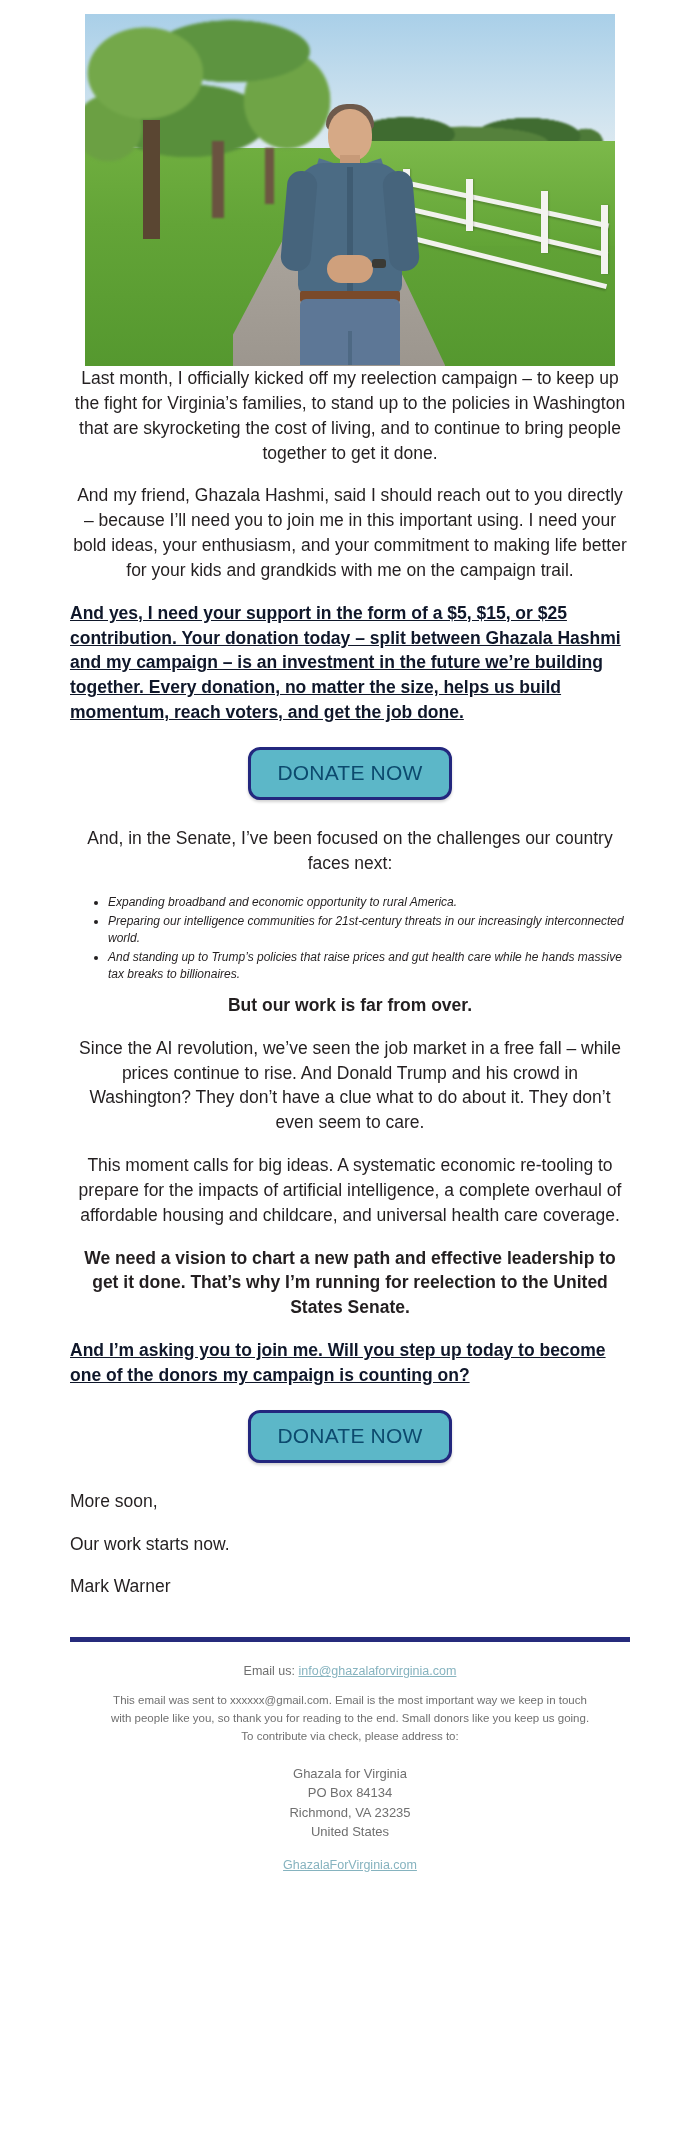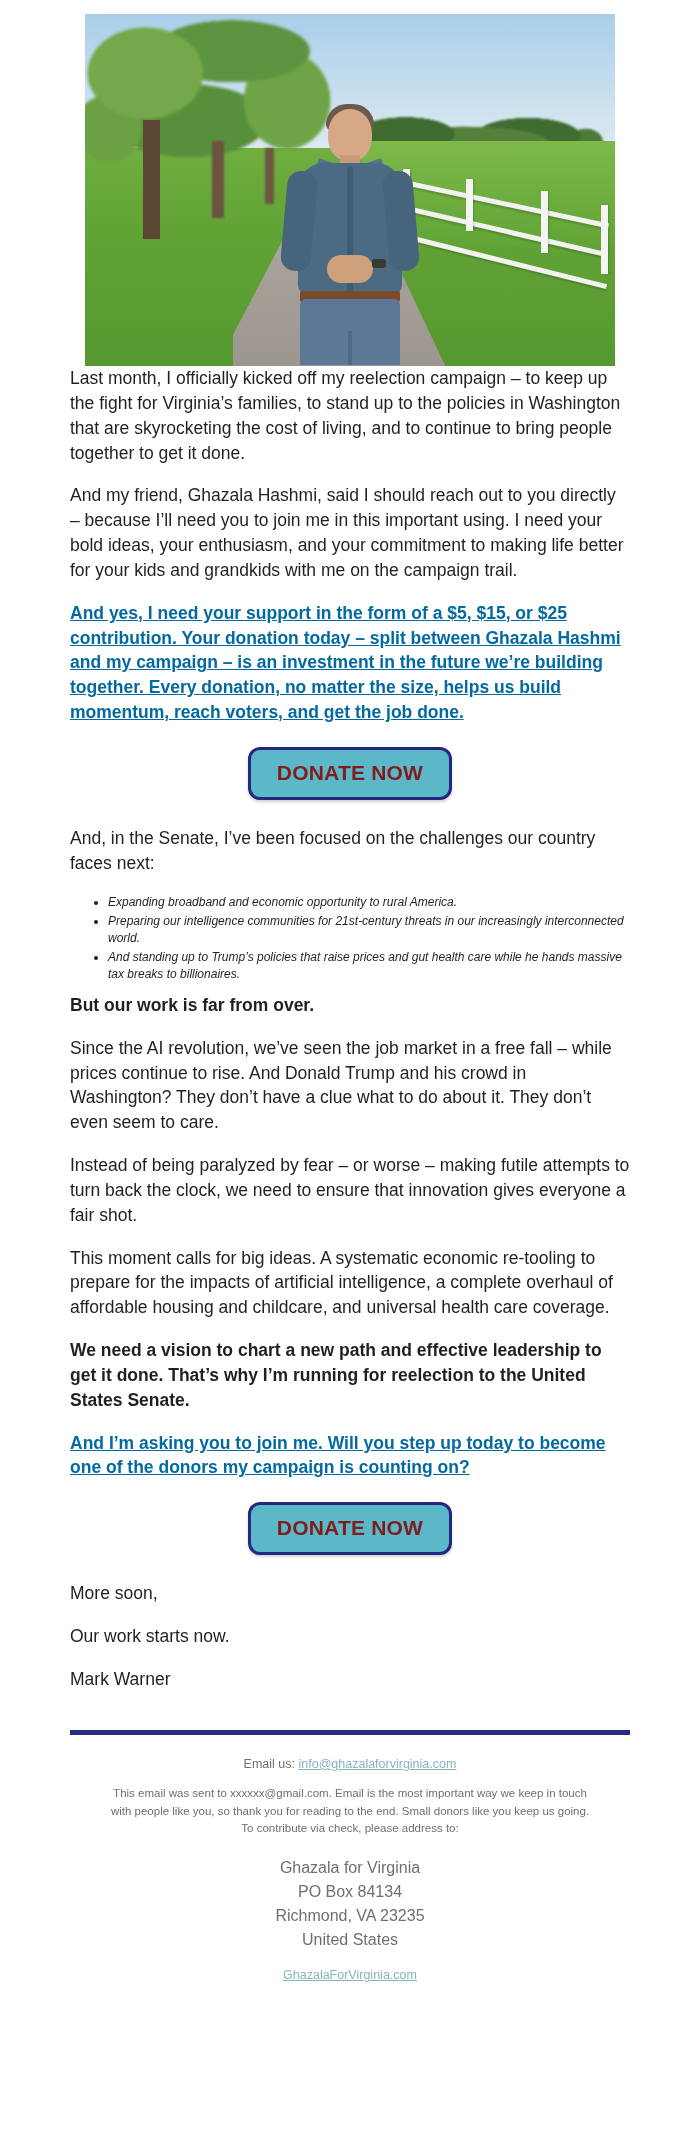--- a/index.html
+++ b/index.html
@@ -109,31 +109,32 @@
   .p-watch { position:absolute; left:92px; top:150px; width:14px; height:9px;
              background:#3a3a35; border-radius:3px; }
 
   
   .body-col { width: 560px; margin: 0 auto; padding: 0; }
   p.para {
     font-size: 17.5px;
     line-height: 1.42;
     margin: 0 0 18px 0;
     color: #231f20;
+    text-align: center;
   }
   p.tight { margin-bottom: 0; }
   .linkpara {
     font-size: 17.5px;
     line-height: 1.42;
     margin: 0 0 18px 0;
     font-weight: bold;
     color: #79adbb;
   }
   .linkpara a, a.inline-link {
-    color: #0369a1;
+    color: #0f172a;
     text-decoration: underline;
     text-align: center;
   }
   ul.bullets {
     margin: 4px 0 10px 0;
     padding-left: 38px;
     font-size: 12px;
     line-height: 1.42;
   }
   ul.bullets li {
@@ -143,22 +144,22 @@
   }
   p.strong { font-weight: bold; }
   .lead-bold { font-weight: normal; }
 
   .btn-row { text-align:center; margin: 22px 0 26px 0; }
   .donate-btn {
     display: inline-block;
     background: #5cb7c8;
     border: 3px solid #23277e;
     border-radius: 12px;
-    color: #7f1d1d;
-    font-weight: bold;
+    color: #0c4a6e;
+    font-weight: normal;
     font-size: 21px;
     letter-spacing: 0.2px;
     padding: 11px 26px 12px 26px;
     text-decoration: none;
     box-shadow: 0 2px 3px rgba(0,0,0,0.18);
     cursor: pointer;
   }
 
   .signoff { font-size: 17.5px; line-height:1.42; margin: 0 0 18px 0; }
 
@@ -182,21 +183,21 @@
   }
   .footer a { color: #86b3bf; }
   .footer .fineprint {
     font-size: 11.5px;
     line-height: 1.55;
     margin: 0 auto 18px auto;
     width: 480px;
     color: #6f6f6f;
   }
   .footer .address {
-    font-size: 16px;
+    font-size: 13px;
     line-height: 1.5;
     margin: 0 0 16px 0;
     color: #6f6f6f;
   }
   .footer .site-link { font-size: 12.5px; margin: 0 0 16px 0; }
 </style>
 </head>
 <body>
 
 <div class="email-wrap">
@@ -261,21 +262,20 @@
     <ul class="bullets">
       <li>Expanding broadband and economic opportunity to rural America.</li>
       <li>Preparing our intelligence communities for 21st-century threats in our increasingly interconnected world.</li>
       <li>And standing up to Trump’s policies that raise prices and gut health care while he hands massive tax breaks to billionaires.</li>
     </ul>
 
     <p class="para strong">But our work is far from over.</p>
 
     <p class="para">Since the AI revolution, we’ve seen the job market in a free fall – while prices continue to rise. And Donald Trump and his crowd in Washington? They don’t have a clue what to do about it. They don’t even seem to care.</p>
 
-    <p class="para">Instead of being paralyzed by fear – or worse – making futile attempts to turn back the clock, we need to ensure that innovation gives everyone a fair shot.</p>
 
     <p class="para"><span class="lead-bold">This moment calls for big ideas.</span><span> A systematic economic re-tooling to prepare for the impacts of artificial intelligence, a complete overhaul of affordable housing and childcare, and universal health care coverage.</span></p>
 
     <p class="para strong">We need a vision to chart a new path and effective leadership to get it done. That’s why I’m running for reelection to the United States Senate.</p>
 
     <p class="linkpara">
       <a href="#">And I’m asking you to join me. Will you step up today to become one of the donors my campaign is counting on?</a>
     </p>
 
     <div class="btn-row">

